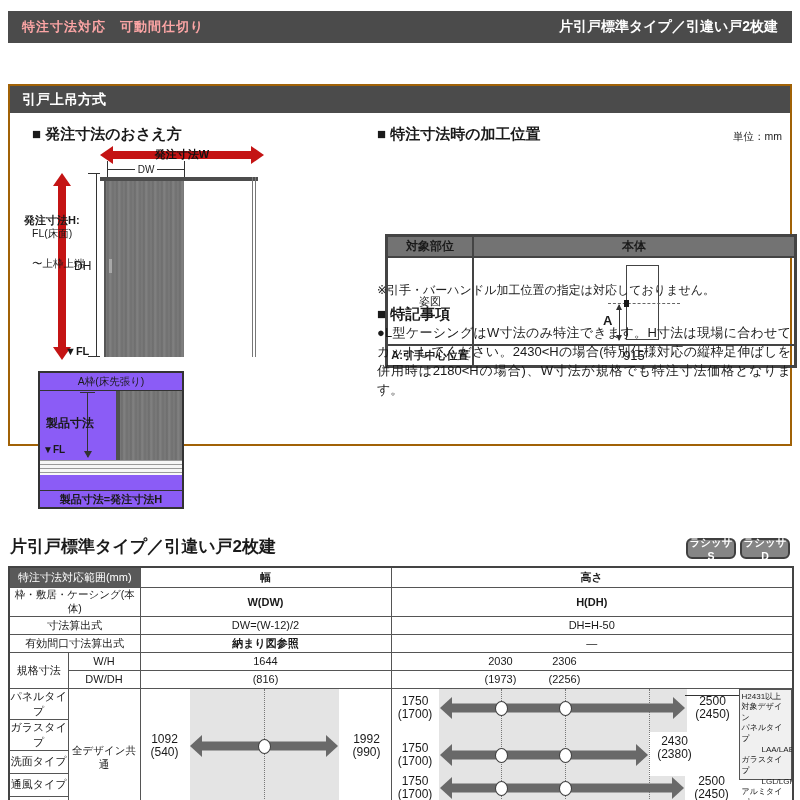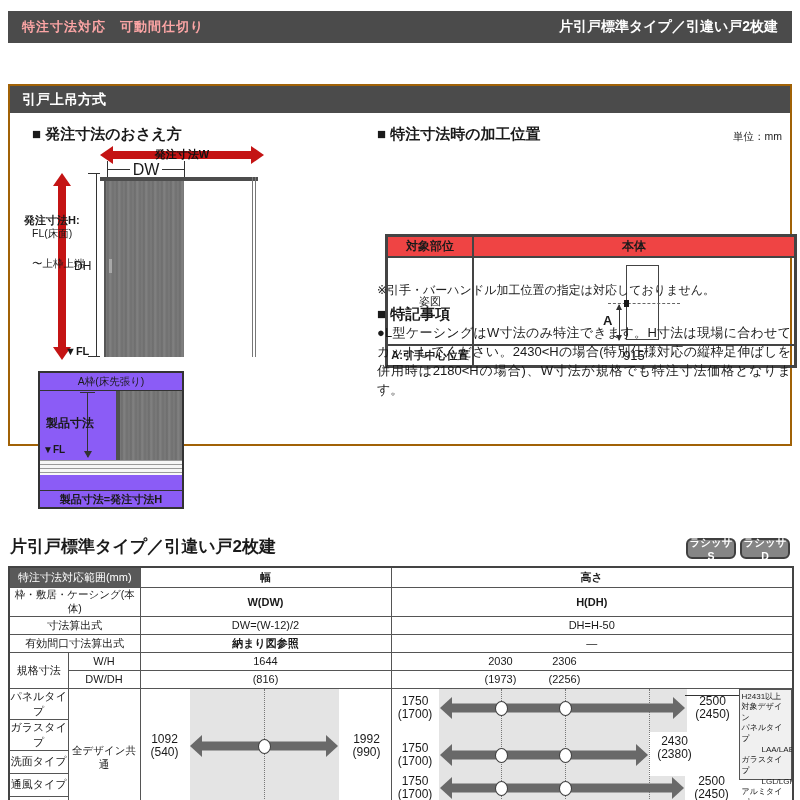--- a/index.html
+++ b/index.html
@@ -48,21 +48,21 @@
 
   .dimline-v { position:absolute; border-left:1px solid #333; }
   .dot-v { position:absolute; top:0; bottom:0; border-left:1px dotted #777; }
 
   
   .ptab { position:absolute; left:375px; top:121px; width:412px; border:2px solid #444; }
   .ptab .row { display:flex; }
   .ptab .c { border:1px solid #444; display:flex; align-items:center; justify-content:center; }
   .ptab .lab { width:86px; }
   .ptab .val { flex:1; }
-  .ptab .hd { background:#ef4444; font-weight:bold; font-size:12px; height:21px; }
+  .ptab .hd { background:#737373; font-weight:bold; font-size:12px; height:21px; }
   .ptab .mid { height:88px; font-size:11px; }
   .ptab .ft { height:21px; font-size:11px; }
 
   .note { position:absolute; font-size:12px; color:#222; }
 
   
   .sbox { position:absolute; left:28px; top:258px; width:146px; height:138px; border:2px solid #333; background:#8b5cf6; }
   .sbox .sh { height:18px; border-bottom:1px solid #333; font-size:10.5px; display:flex; align-items:center; justify-content:center; }
   .sbox .sb { position:relative; height:99px; }
   .sbox .sf { height:18px; border-top:1px solid #333; font-weight:bold; font-size:11px; display:flex; align-items:center; justify-content:center; }
@@ -109,21 +109,21 @@
 
       <div class="rarr-h" style="left:90px; top:32px; width:164px; height:20px;">
         <span class="hl"></span>
           <span class="bar"></span>
           <span class="hr"></span>
         <span class="abs" style="left:0; right:0; top:2px; text-align:center; font-weight:bold; font-size:11px; color:#111;">発注寸法W</span>
       </div>
 
       <div class="abs" style="left:97px; top:50px; width:78px; height:13px; display:flex; align-items:center;">
         <span style="flex:1; border-top:1px solid #333;"></span>
-        <span style="font-size:16px; padding:0 3px;">DW</span>
+        <span style="font-size:10px; padding:0 3px;">DW</span>
         <span style="flex:1; border-top:1px solid #333;"></span>
       </div>
       <div class="dimline-v" style="left:97px; top:48px; height:16px;"></div>
       <div class="dimline-v" style="left:174px; top:48px; height:16px;"></div>
 
       <div class="abs" style="left:90px; top:64px; width:158px; height:4px; background:#4d4d4d;"></div>
       <div class="abs" style="left:242px; top:64px; width:4px; height:180px; border-left:1.5px solid #777; border-right:1.5px solid #777;"></div>
 
       <div class="wood abs" style="left:94px; top:68px; width:80px; height:176px; border-left:2px solid #565656;">
         <span class="abs" style="left:3px; top:78px; width:3px; height:14px; background:#a8a8a8;"></span>

